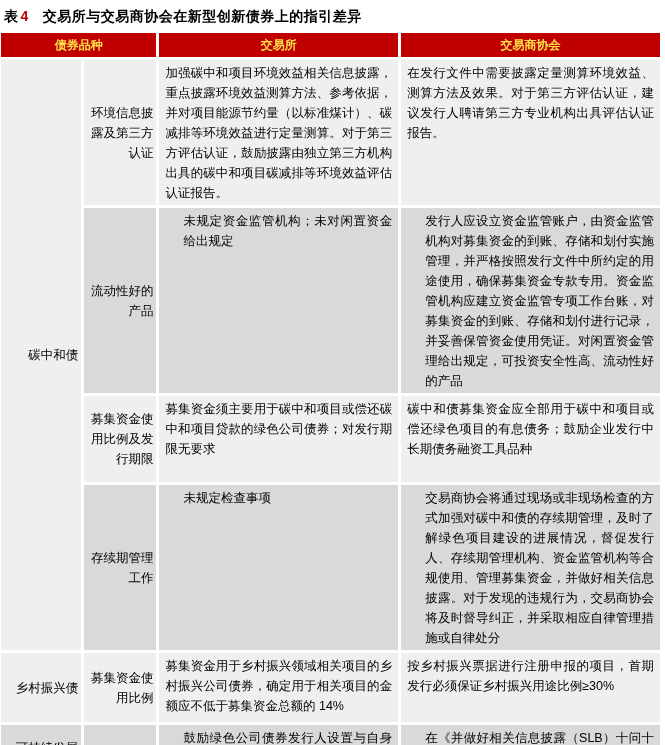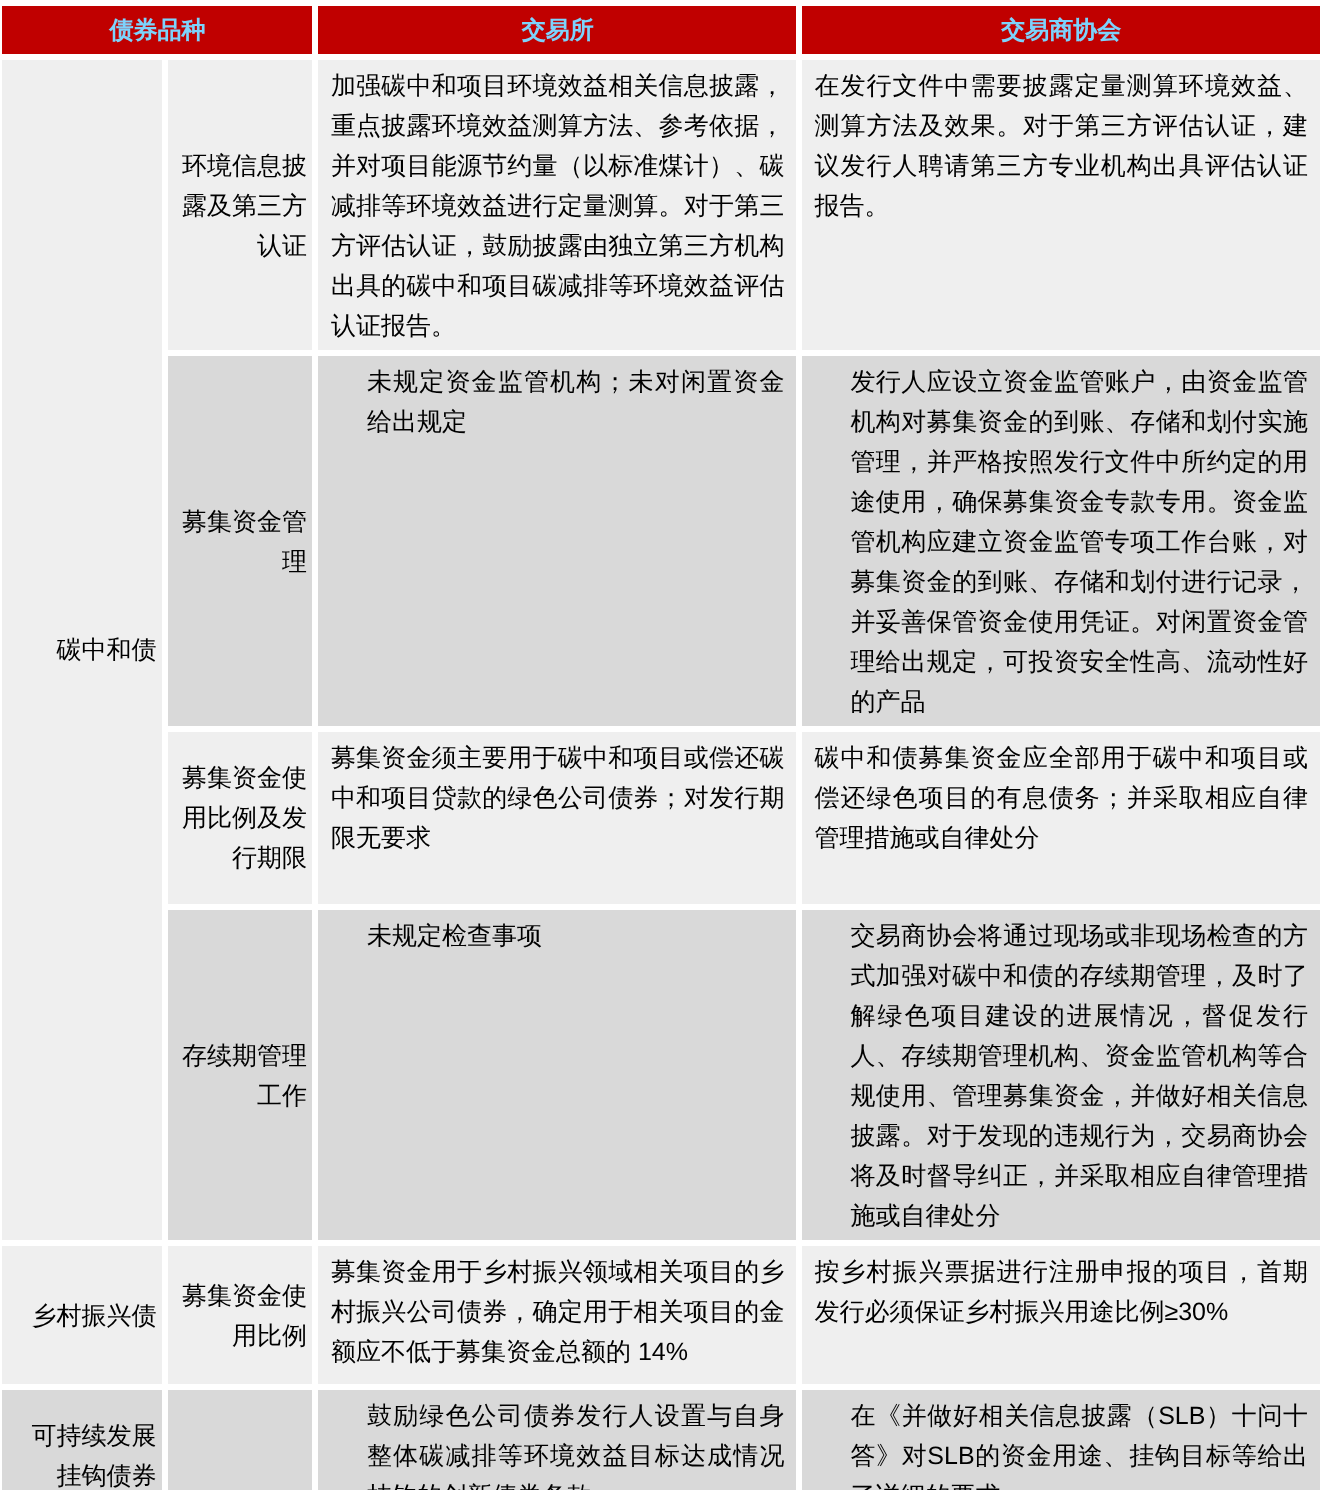--- a/index.html
+++ b/index.html
@@ -25,21 +25,21 @@
     width:665px;
     margin-left:-2px;
     table-layout:fixed;
   }
   col.c1{width:80px;}
   col.c2{width:72px;}
   col.c3{width:238px;}
   col.c4{width:258px;}
   th{
     background:#C00000;
-    color:#7dd3fc;
+    color:#fde047;
     font-size:12px;
     font-weight:bold;
     height:22px;
     text-align:center;
     vertical-align:middle;
     padding:1px 2px;
   }
   td{
     font-size:12.5px;
     line-height:20px;
@@ -64,20 +64,23 @@
   tr.r4 td{height:141px;}
   tr.r5 td{height:64px;}
   tr.r6 td{height:50px;}
   .blue{color:#000000;}
 </style>
 </head>
 <body>
 
 <div class="page">
 
+  <div class="title">
+    <span>表</span><span class="num">4</span><span class="gap"></span><span>交易所与交易商协会在新型创新债券上的指引差异</span>
+  </div>
 
   <table>
     <colgroup>
         <col class="c1">
         <col class="c2">
         <col class="c3">
         <col class="c4">
       </colgroup>
     <thead>
       <tr>
@@ -87,28 +90,28 @@
       </tr>
     </thead>
     <tbody>
       <tr class="r1">
         <td rowspan="4" class="bond bg-light">碳中和债</td>
         <td class="sub bg-light">环境信息披露及第三方认证</td>
         <td class="content bg-light">加强碳中和项目环境效益相关信息披露，重点披露环境效益测算方法、参考依据，并对项目能源节约量（以标准煤计）、碳减排等环境效益进行定量测算。对于第三方评估认证，鼓励披露由独立第三方机构出具的碳中和项目碳减排等环境效益评估认证报告。</td>
         <td class="content bg-light">在发行文件中需要披露定量测算环境效益、测算方法及效果。对于第三方评估认证，建议发行人聘请第三方专业机构出具评估认证报告。</td>
       </tr>
       <tr class="r2">
-        <td class="sub bg-dark">募集资金管理</td>
+        <td class="sub bg-dark">流动性好的产品</td>
         <td class="content bg-dark">未规定资金监管机构；未对闲置资金给出规定</td>
         <td class="content bg-dark">发行人应设立资金监管账户，由资金监管机构对募集资金的到账、存储和划付实施管理，并严格按照发行文件中所约定的用途使用，确保募集资金专款专用。资金监管机构应建立资金监管专项工作台账，对募集资金的到账、存储和划付进行记录，并妥善保管资金使用凭证。对闲置资金管理给出规定，可投资安全性高、流动性好的产品</td>
       </tr>
       <tr class="r3">
         <td class="sub bg-light">募集资金使用比例及发行期限</td>
         <td class="content bg-light">募集资金须主要用于碳中和项目或偿还碳中和项目贷款的绿色公司债券；对发行期限无要求</td>
-        <td class="content bg-light">碳中和债募集资金应全部用于碳中和项目或偿还绿色项目的有息债务；并采取相应自律管理措施或自律处分</td>
+        <td class="content bg-light">碳中和债募集资金应全部用于碳中和项目或偿还绿色项目的有息债务；鼓励企业发行中长期债务融资工具品种</td>
       </tr>
       <tr class="r4">
         <td class="sub bg-dark">存续期管理工作</td>
         <td class="content bg-dark">未规定检查事项</td>
         <td class="content bg-dark">交易商协会将通过现场或非现场检查的方式加强对碳中和债的存续期管理，及时了解绿色项目建设的进展情况，督促发行人、存续期管理机构、资金监管机构等合规使用、管理募集资金，并做好相关信息披露。对于发现的违规行为，交易商协会将及时督导纠正，并采取相应自律管理措施或自律处分</td>
       </tr>
       <tr class="r5">
         <td class="bond bg-light">乡村振兴债</td>
         <td class="sub bg-light">募集资金使用比例</td>
         <td class="content bg-light"><span>募集资金用于乡村振兴领域相关项目的乡村振兴公司债券，确定用于相关项目的金额应不低于募集资金总额的 </span><span class="blue">14%</span></td>

